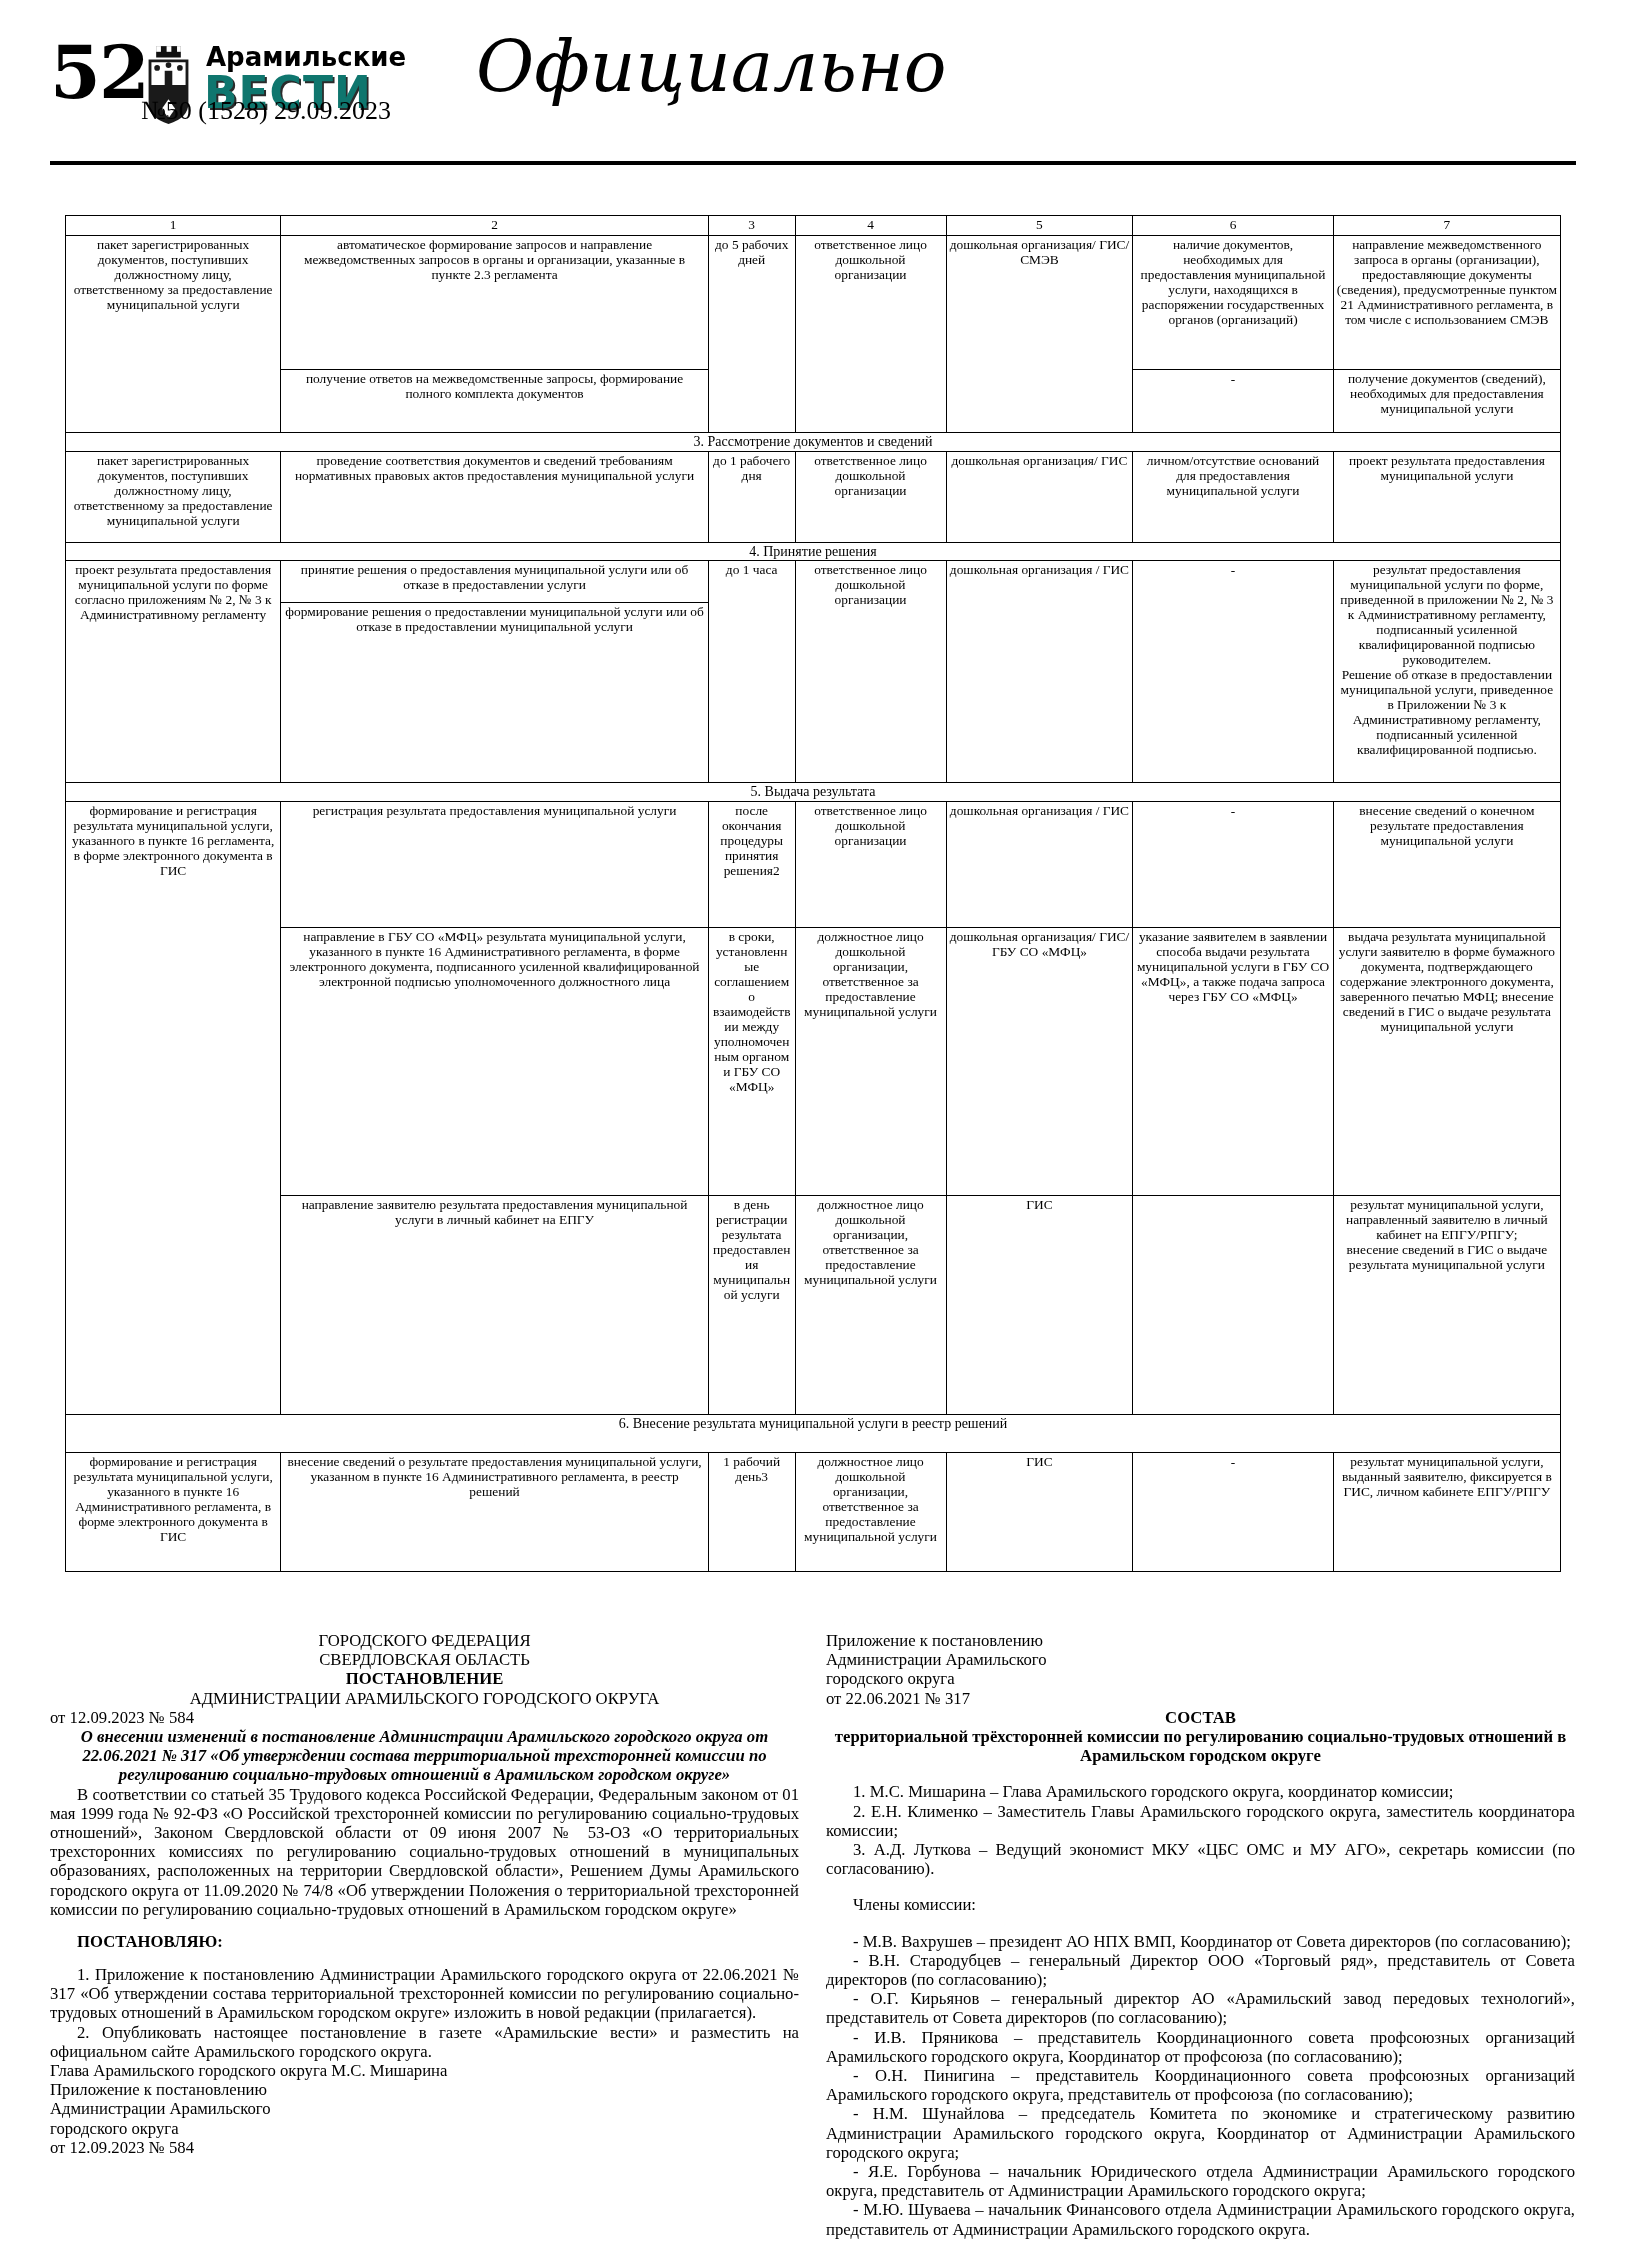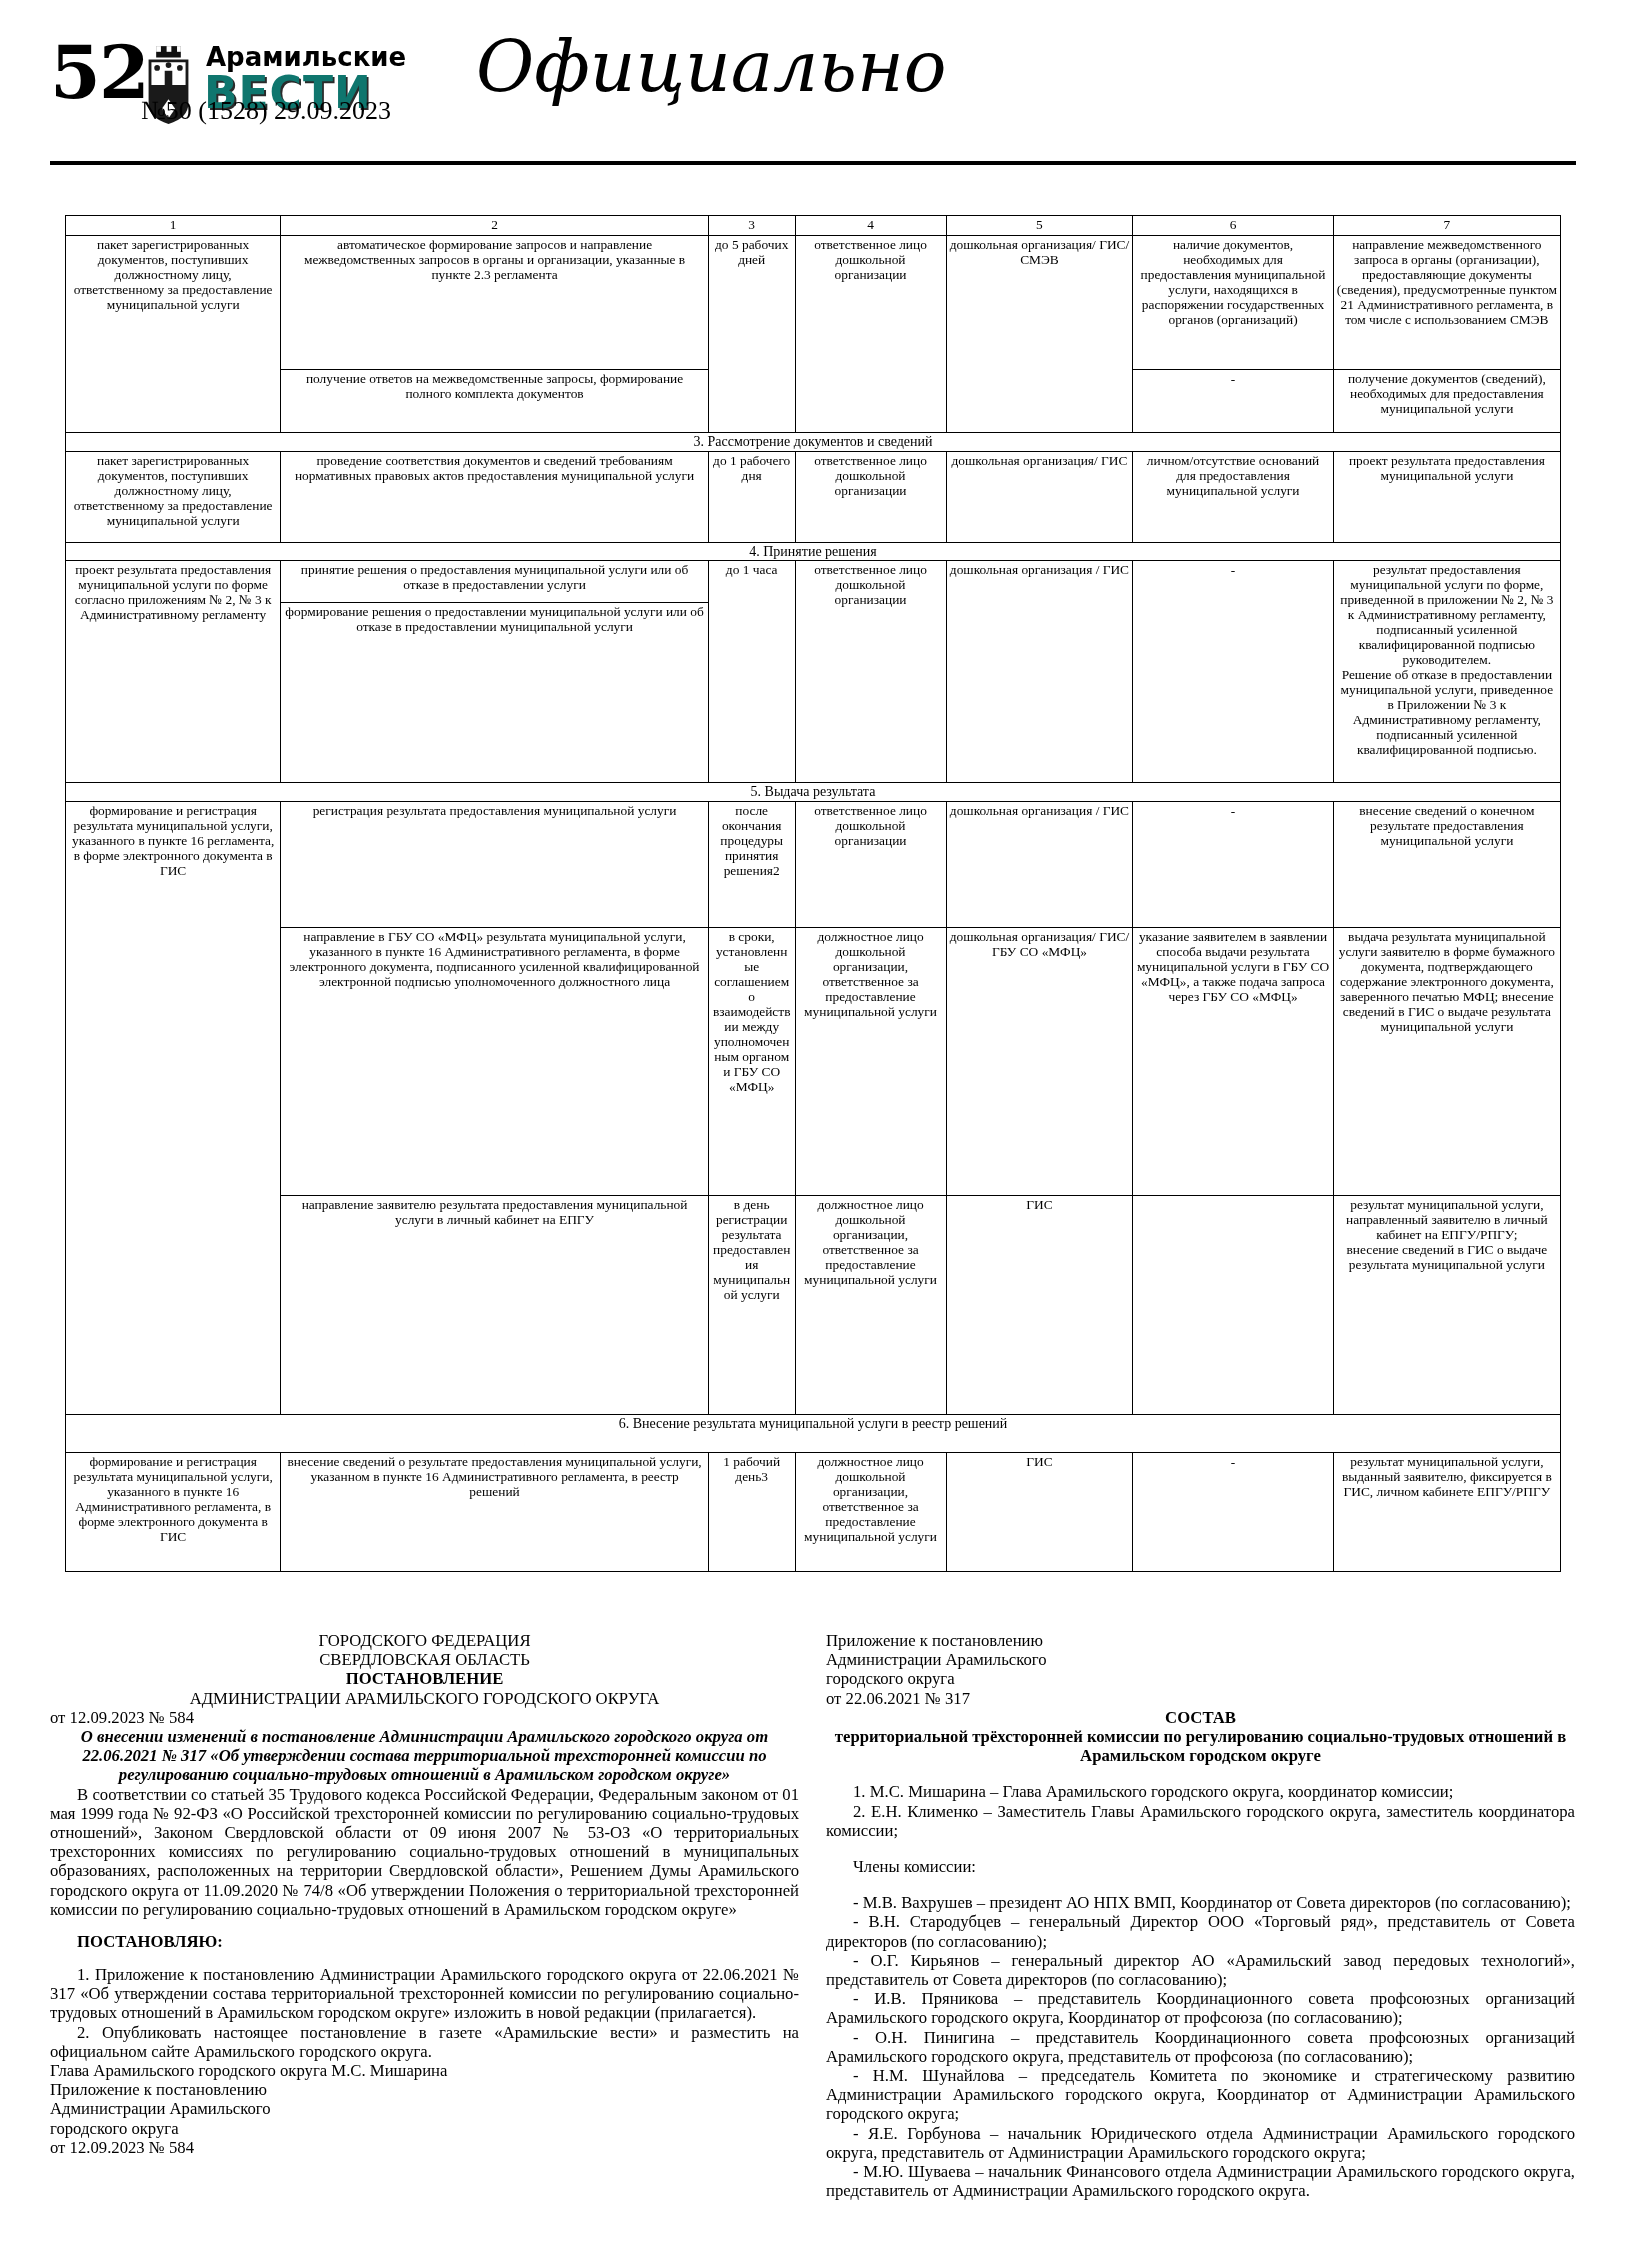--- a/index.html
+++ b/index.html
@@ -216,20 +216,21 @@
     <div class="col">
       <p class="appendix-r pre">Приложение к постановлению
 Администрации Арамильского
 городского округа
 от 22.06.2021 № 317</p>
       <p class="c-center b">СОСТАВ</p>
       <p class="c-center b">территориальной трёхсторонней комиссии по регулированию социально-трудовых отношений в Арамильском городском округе</p>
       <div class="gap18"></div>
       <p class="ind">1. М.С. Мишарина – Глава Арамильского городского округа, координатор комиссии;</p>
       <p class="ind">2. Е.Н. Клименко – Заместитель Главы Арамильского городского округа, заместитель координатора комиссии;</p>
+      <p class="ind">3. А.Д. Луткова – Ведущий экономист МКУ «ЦБС ОМС и МУ АГО», секретарь комиссии (по согласованию).</p>
       <div class="gap18"></div>
       <p class="ind">Члены комиссии:</p>
       <div class="gap18"></div>
       <div class="members">
         <p class="ind">-  М.В. Вахрушев – президент АО НПХ ВМП, Координатор от Совета директоров (по согласованию);</p>
         <p class="ind">-  В.Н. Стародубцев – генеральный Директор ООО «Торговый ряд», представитель от Совета директоров (по согласованию);</p>
         <p class="ind">-  О.Г. Кирьянов – генеральный директор АО «Арамильский завод передовых технологий», представитель от Совета директоров (по согласованию);</p>
         <p class="ind">-  И.В. Пряникова – представитель Координационного совета профсоюзных организаций Арамильского городского округа, Координатор от профсоюза (по согласованию);</p>
         <p class="ind">-  О.Н. Пинигина – представитель Координационного совета профсоюзных организаций Арамильского городского округа, представитель от профсоюза (по согласованию);</p>
         <p class="ind">-  Н.М. Шунайлова – председатель Комитета по экономике и стратегическому развитию Администрации Арамильского городского округа, Координатор от Администрации Арамильского городского округа;</p>

